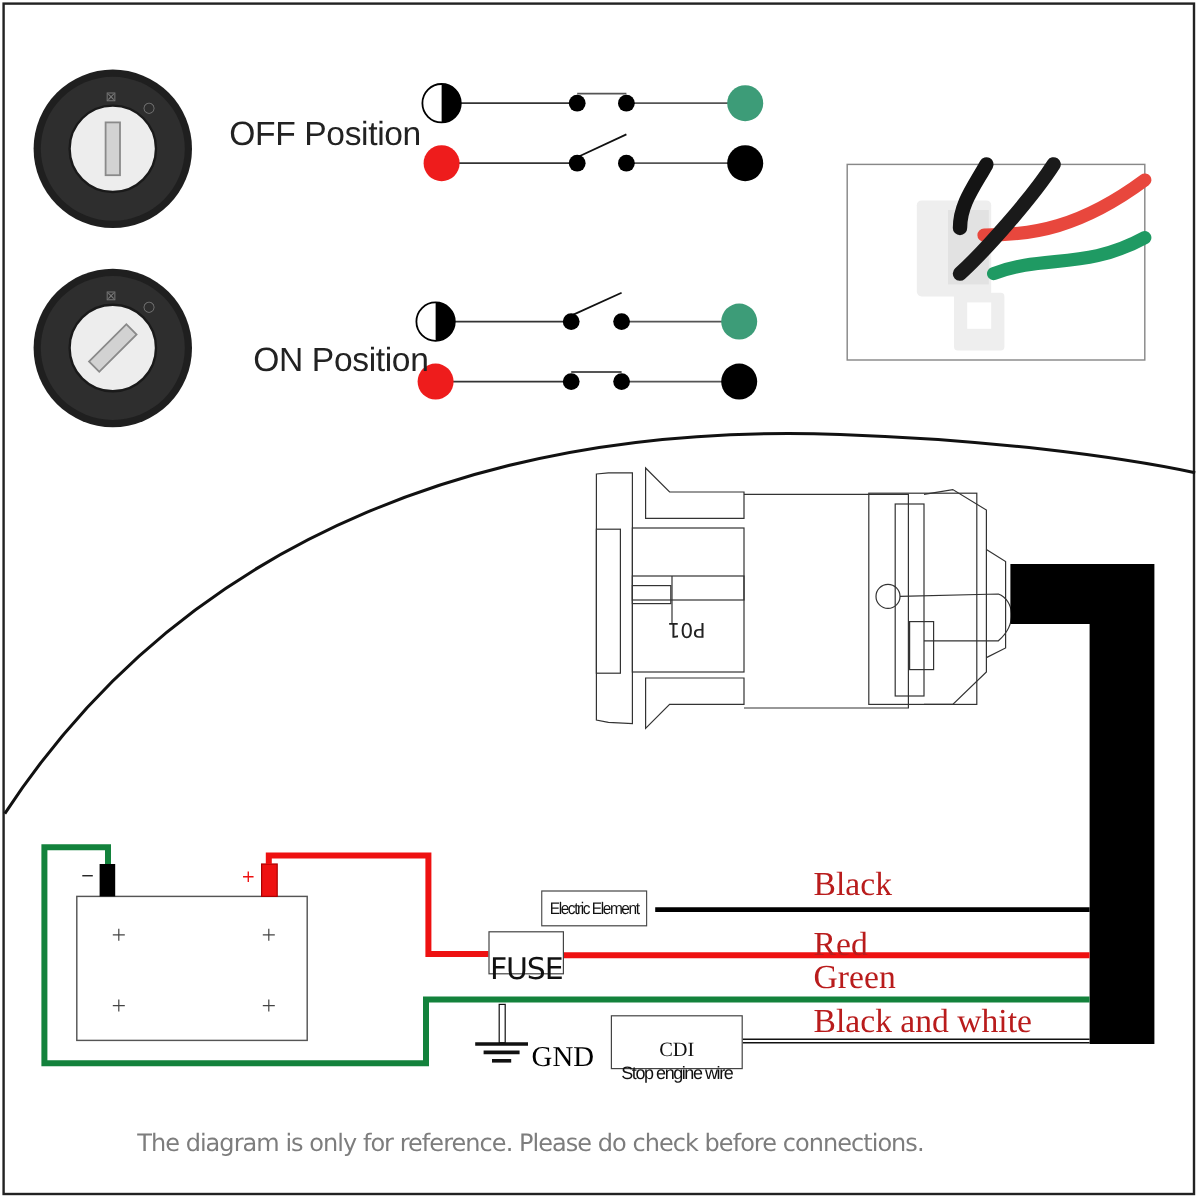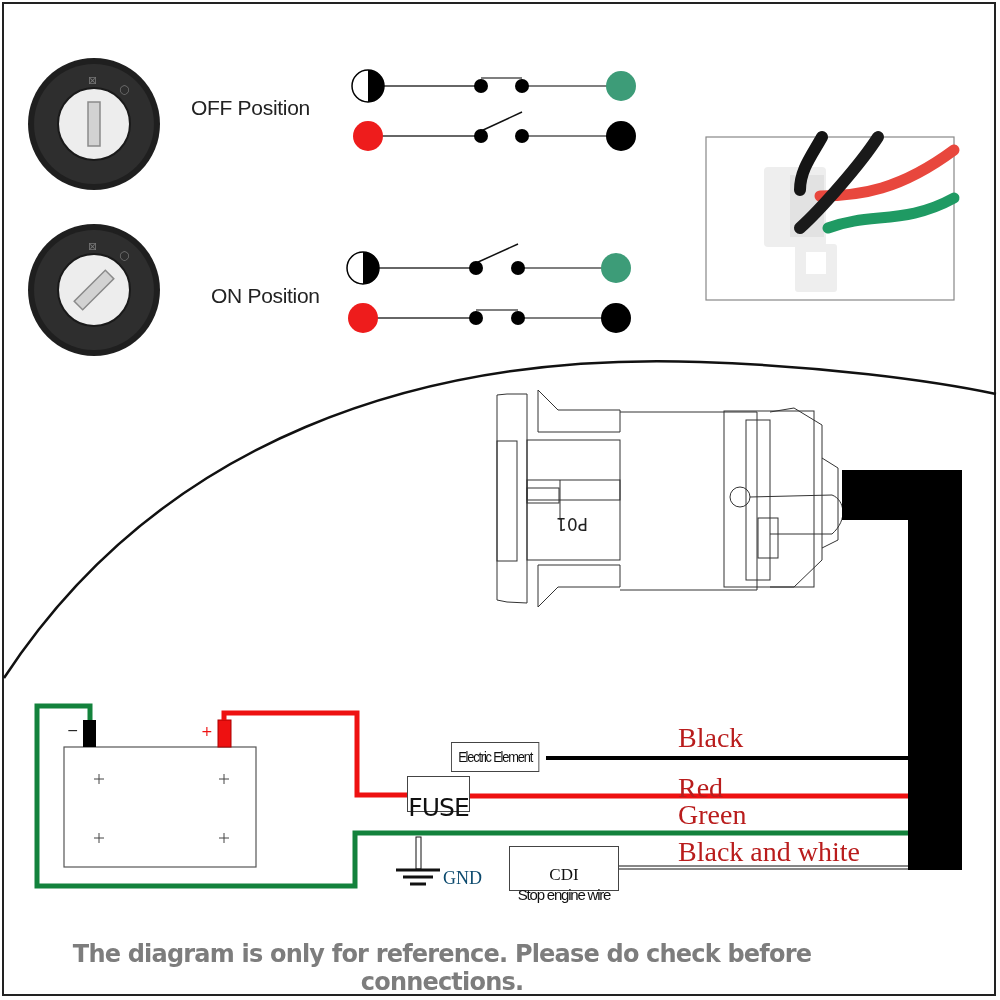--- a/index.html
+++ b/index.html
@@ -1,23 +1,23 @@
 <!DOCTYPE html>
 <html><head>
 <meta charset="utf-8">
 <style>
   html, body { margin: 0; padding: 0; background: #ffffff; }
   body { width: 1000px; height: 1000px; position: relative; overflow: hidden; font-family: "DejaVu Sans", sans-serif; }
   #frame { position: absolute; left: 2px; top: 2px; width: 994px; height: 994px; border: 2px solid #222; box-sizing: border-box; }
   svg#diagram { position: absolute; left: 0; top: 0; }
-  .pos-label { position: absolute; font-family: "Liberation Sans", sans-serif; font-size: 21px; color: #222; letter-spacing: -0.3px; }
+  .pos-label { position: absolute; font-family: "Liberation Sans", sans-serif; font-size: 28px; color: #222; letter-spacing: -0.3px; }
   .wire-label { position: absolute; font-family: "Liberation Serif", serif; font-size: 28px; color: #b91c1c; }
   .box-label { position: absolute; background: #fff; border: 1.5px solid #444; box-sizing: border-box; font-family: "DejaVu Sans", sans-serif; color: #111; text-align: center; line-height: 1; }
-  #footer { position: absolute; left: 0; top: 940px; width: 884px; text-align: center; font-family: "DejaVu Sans", sans-serif; font-size: 24px; color: #7d7d7d; letter-spacing: -0.8px; font-weight: bold; }
-  #gnd-label { position: absolute; left: 443px; top: 868px; font-family: "Liberation Serif", serif; font-size: 18px; color: #0c4a6e; }
+  #footer { position: absolute; left: 0; top: 940px; width: 884px; text-align: center; font-family: "DejaVu Sans", sans-serif; font-size: 20px; color: #7d7d7d; letter-spacing: -0.8px; }
+  #gnd-label { position: absolute; left: 443px; top: 868px; font-family: "Liberation Serif", serif; font-size: 24px; color: #000000; }
   #p01 { position: absolute; left: 556px; top: 514px; font-family: "DejaVu Sans", sans-serif; font-size: 17px; color: #222; transform: rotate(180deg); }
   .term-sign { position: absolute; font-family: "DejaVu Sans", sans-serif; font-size: 14px; }
 </style>
 </head>
 <body>
 
 <div id="frame"></div>
 
 <svg id="diagram" width="1000" height="1000" viewBox="0 0 1000 1000">
 

